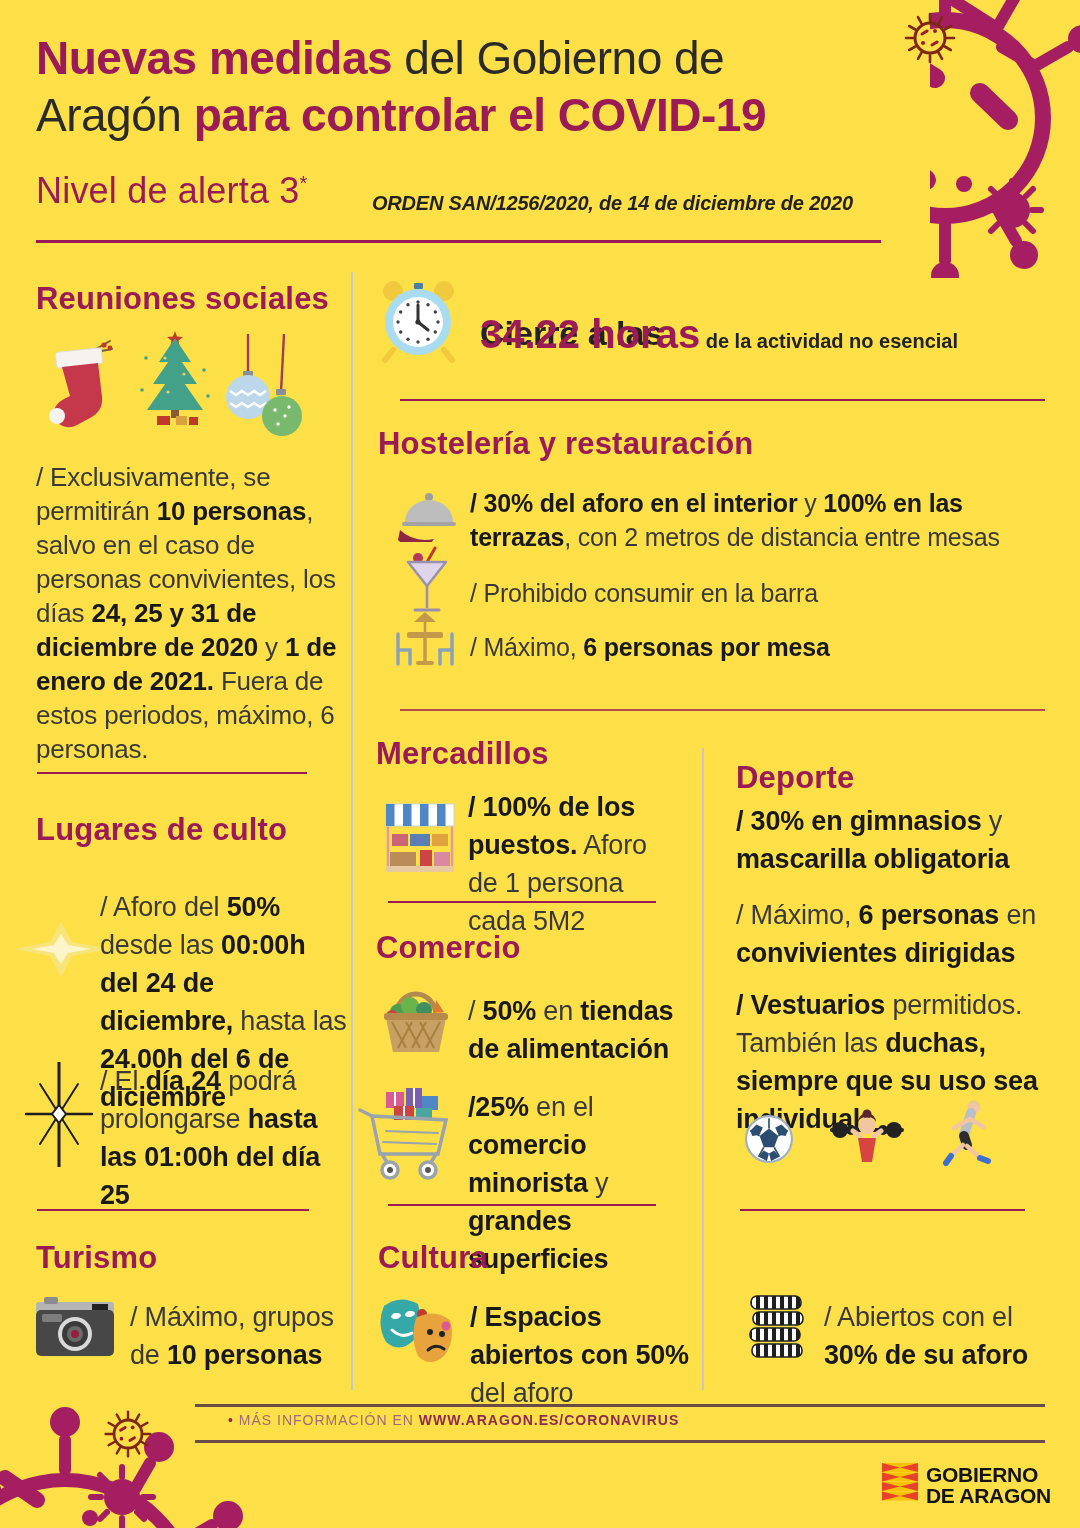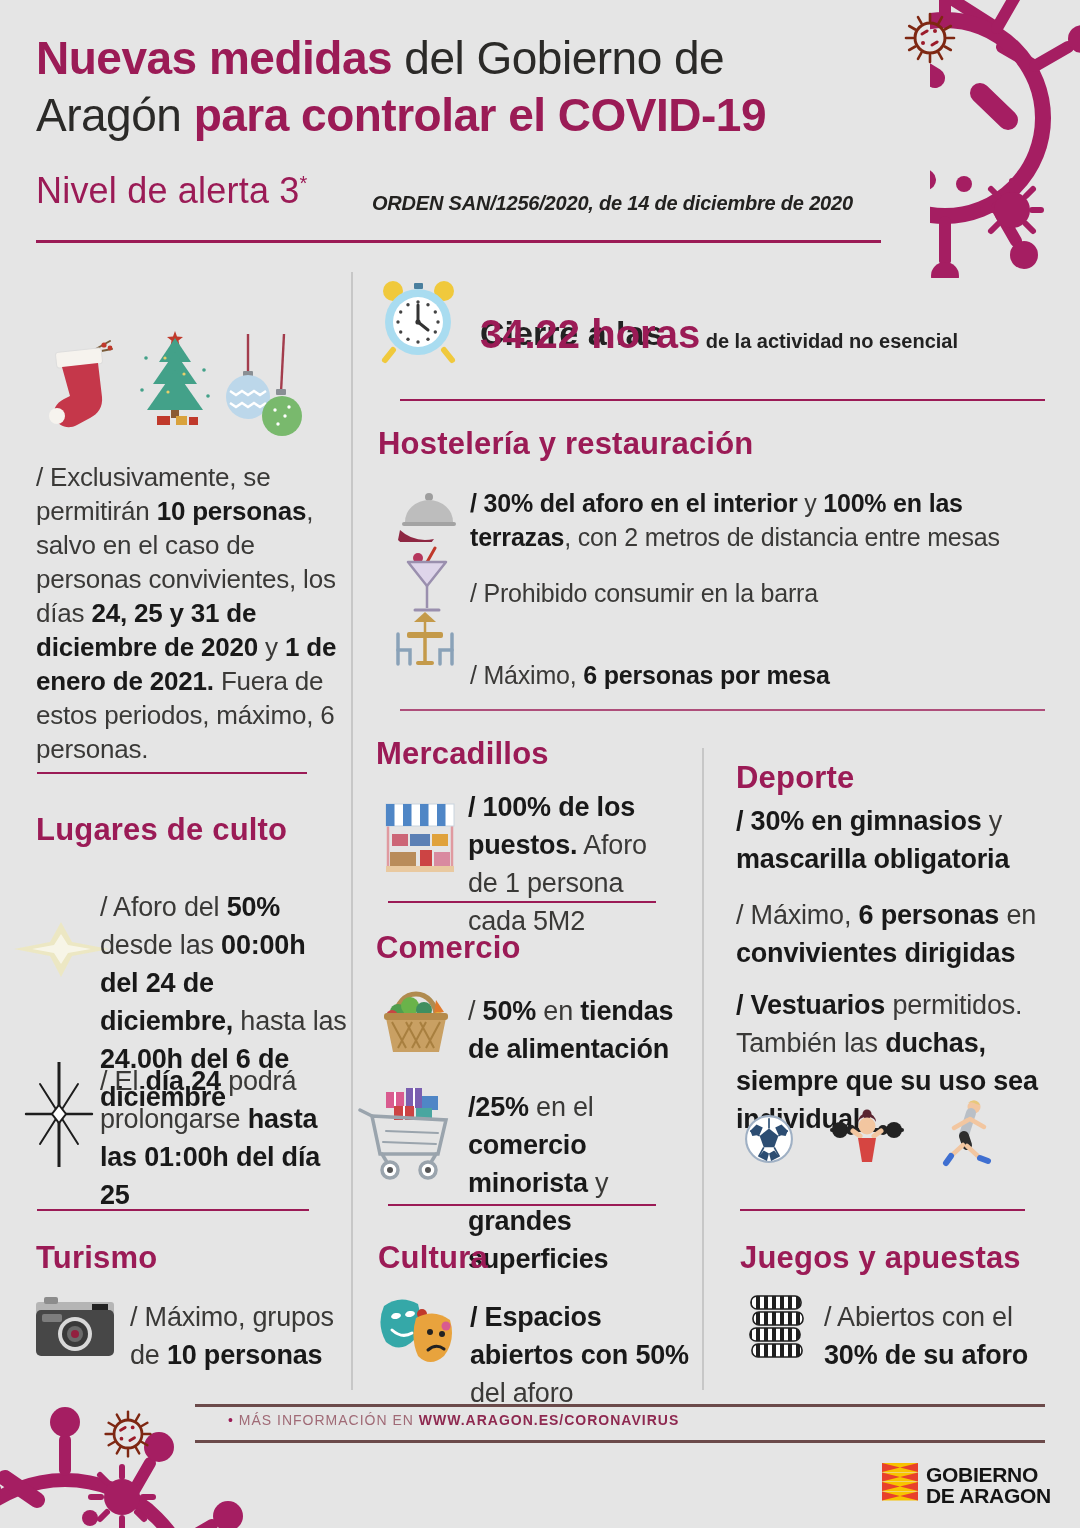--- a/index.html
+++ b/index.html
@@ -1,16 +1,16 @@
 <!DOCTYPE html>
 <html lang="es"><head>
 <meta charset="utf-8">
 <style>
   html,body{margin:0;padding:0;background:#ffffff;}
-  .page{position:relative;width:1080px;height:1528px;background:#e5e5e5;overflow:hidden;
+  .page{position:relative;width:1080px;height:1528px;background:#fde047;overflow:hidden;
         font-family:"Liberation Sans",sans-serif;color:#3a3937;}
   .abs{position:absolute;}
   .title{font-size:46px;line-height:57px;font-weight:400;color:#2b2a28;letter-spacing:-0.5px;}
   .acc{color:#9b1b56;font-weight:700;}
   .alert{font-size:36px;color:#9b1b56;letter-spacing:0.2px;}
   .alert sup{font-size:20px;}
   .order{font-size:20px;font-style:italic;font-weight:700;color:#232220;letter-spacing:-0.2px;}
   .h{color:#9b1b56;font-weight:700;font-size:31px;letter-spacing:0.2px;}
   .body-txt{font-size:26px;line-height:34px;letter-spacing:-0.2px;}
   .item{font-size:27px;line-height:38px;letter-spacing:-0.2px;}
@@ -125,20 +125,21 @@
       <line x1="22" y1="26" x2="27" y2="23"></line>
         <line x1="32" y1="37" x2="37" y2="34"></line>
       <circle cx="35" cy="23" r="2" stroke="none"></circle>
         <circle cx="23" cy="35" r="2" stroke="none"></circle>
     </g>
   </svg>
 
   <div class="vr" style="left:351px;top:272px;height:1118px;"></div>
   <div class="vr" style="left:702px;top:748px;height:642px;"></div>
 
+  <div class="abs h" style="left:36px;top:281px;">Reuniones sociales</div>
 
   <svg class="abs" style="left:44px;top:336px;" width="72" height="104" viewBox="0 0 72 104">
     <g stroke="#7a5c3a" stroke-width="2" stroke-linecap="round">
       <line x1="50" y1="14" x2="66" y2="5"></line>
         <line x1="52" y1="16" x2="68" y2="13"></line>
     </g>
     <circle cx="60" cy="9" r="2.6" fill="#c0392b"></circle>
       <circle cx="66" cy="12" r="2.4" fill="#c0392b"></circle>
     <rect x="12" y="14" width="46" height="16" rx="3" fill="#f6f3ee" stroke="#ddd" transform="rotate(-6 35 22)"></rect>
     <path d="M18,31 l36,-4 4,34 c1,10 -4,17 -12,21 l-13,7 c-9,5 -19,1 -22,-7 c-3,-8 1,-15 9,-19 l6,-3 z" fill="#c5374a"></path>
@@ -289,21 +290,21 @@
     <rect x="15" y="20" width="36" height="6" rx="2" fill="#c49a4a"></rect>
     <line x1="33" y1="26" x2="33" y2="50" stroke="#c49a4a" stroke-width="3.5"></line>
     <rect x="24" y="49" width="18" height="4" rx="2" fill="#c49a4a"></rect>
     <g stroke="#8aa2b8" stroke-width="3.5" fill="none" stroke-linecap="round">
       <polyline points="6,22 6,52"></polyline>
         <polyline points="6,38 18,38 18,52"></polyline>
       <polyline points="60,22 60,52"></polyline>
         <polyline points="60,38 48,38 48,52"></polyline>
     </g>
   </svg>
-  <div class="abs item-sm" style="left:470px;top:630px;width:560px;margin-top:28px;"><span>/ Máximo, </span><b>6 personas por mesa</b></div>
+  <div class="abs item-sm" style="left:470px;top:630px;width:560px;"><span>/ Máximo, </span><b>6 personas por mesa</b></div>
 
   <div class="hr" style="left:400px;top:709px;width:645px;opacity:.75;"></div>
 
   <div class="abs h" style="left:376px;top:736px;">Mercadillos</div>
 
   <svg class="abs" style="left:384px;top:798px;" width="72" height="78" viewBox="0 0 72 78">
     <line x1="4" y1="10" x2="4" y2="74" stroke="#e09aa0" stroke-width="2.5"></line>
     <line x1="68" y1="10" x2="68" y2="74" stroke="#e09aa0" stroke-width="2.5"></line>
     <rect x="2" y="6" width="68" height="22" fill="#fff" stroke="#c9d4de"></rect>
     <g fill="#4f86c6">
@@ -443,21 +444,20 @@
     <g stroke="#f2c6a0" stroke-width="4.5" stroke-linecap="round">
       <line x1="29" y1="48" x2="42" y2="60"></line>
         <line x1="25" y1="47" x2="13" y2="58"></line>
     </g>
     <line x1="42" y1="60" x2="50" y2="63" stroke="#3f6fd1" stroke-width="6" stroke-linecap="round"></line>
     <line x1="13" y1="58" x2="8" y2="65" stroke="#3f6fd1" stroke-width="6" stroke-linecap="round"></line>
   </svg>
 
   <div class="hr" style="left:740px;top:1209px;width:285px;"></div>
 
-  <div class="abs h" style="left:740px;top:1240px;">Juegos y apuestas</div>
 
   <svg class="abs" style="left:748px;top:1294px;" width="58" height="68" viewBox="0 0 58 68">
     <defs>
       <pattern id="chk" width="8" height="8" patternUnits="userSpaceOnUse">
         <rect width="8" height="8" fill="#fff"></rect>
           <rect width="4" height="8" fill="#1f1f1f"></rect>
       </pattern>
     </defs>
     <rect x="4" y="50" width="50" height="13" rx="6" fill="url(#chk)" stroke="#1f1f1f" stroke-width="1.6"></rect>
     <rect x="2" y="34" width="50" height="13" rx="6" fill="url(#chk)" stroke="#1f1f1f" stroke-width="1.6"></rect>

